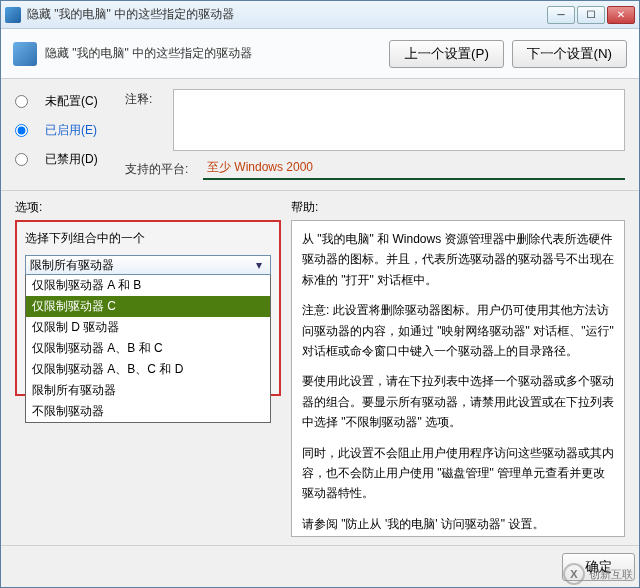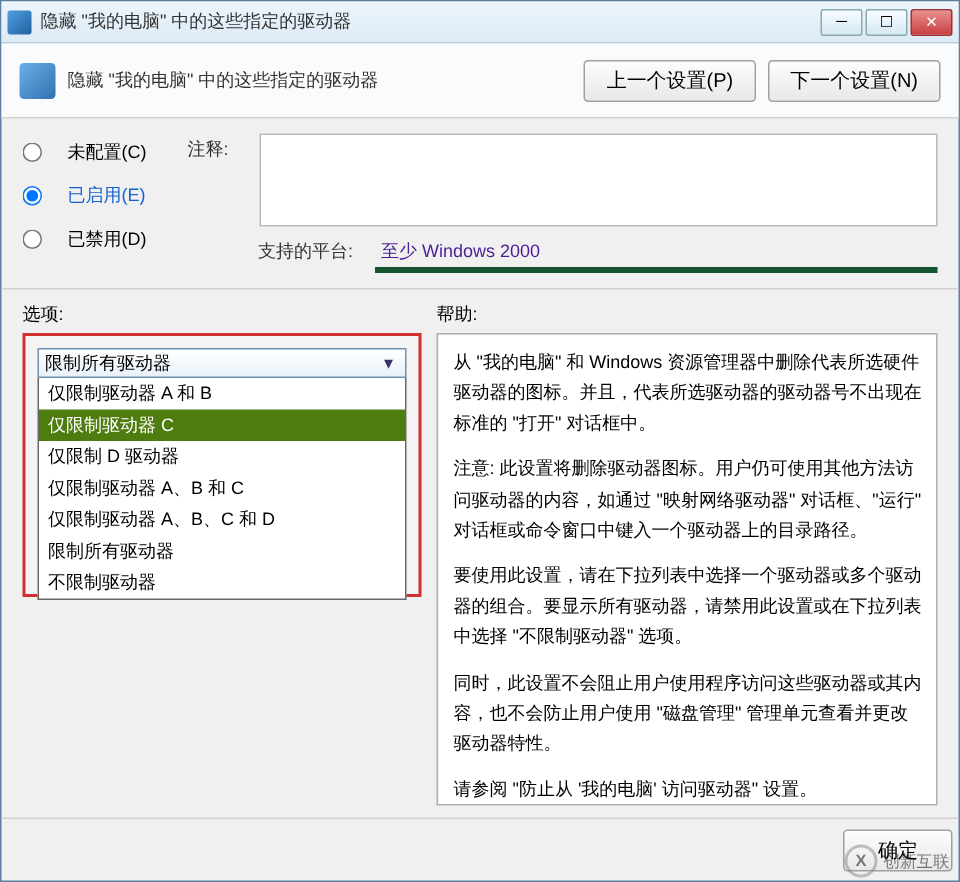--- a/index.html
+++ b/index.html
@@ -17,22 +17,22 @@
 .tb-btn { padding: 4px 14px; border: 1px solid #a0a0a0; background: linear-gradient(#fdfdfd,#e8e8e8); border-radius: 3px; cursor: pointer; }
 .config-area { padding: 10px 14px 6px 14px; display: flex; gap: 10px; }
 .radio-col { width: 100px; display: flex; flex-direction: column; gap: 12px; padding-top: 4px; }
 .radio-row { display: flex; align-items: center; gap: 17px; }
 .radio-row input { margin: 0; }
 .enabled-label { color: #1560d0; }
 .comment-col { flex: 1; display: flex; flex-direction: column; gap: 6px; }
 .comment-row { display: flex; gap: 8px; }
 .comment-label { width: 40px; color: #333; padding-top: 2px; }
 .comment-area { flex: 1; height: 62px; border: 1px solid #b8b8b8; background: #fff; resize: none; font-family: inherit; font-size: 12px; padding: 2px 4px; }
-.platform-row { display: flex; gap: 8px; align-items: flex-start; margin-left: 47px; }
-.platform-text { flex: 1; border-bottom: 4px solid #14532d; padding: 2px 4px; color: #4c1d95; }
+.platform-row { display: flex; gap: 8px; align-items: center; }
+.platform-text { flex: 1; border-bottom: 2px solid #14532d; padding: 2px 4px; color: #c2410c; }
 .divider { height: 1px; background: #d0d0d0; margin: 4px 0 0 0; }
 .sections { display: flex; padding: 8px 14px 4px 14px; }
 .sec-label { width: 276px; }
 .body-area { flex: 1; display: flex; padding: 0 14px 8px 14px; gap: 10px; overflow: hidden; }
 .options-pane { width: 266px; display: flex; flex-direction: column; }
 .options-box { border: 2px solid #d03030; padding: 8px; background: #f4f4f4; height: 176px; }
 .opt-heading { margin-bottom: 8px; }
 .select-wrap { position: relative; }
 .select-bar { height: 20px; border: 1px solid #7090b0; background: linear-gradient(#fff,#e8f0f8); display: flex; align-items: center; padding: 0 4px; justify-content: space-between; }
 .select-arrow { width: 14px; height: 14px; display: flex; align-items: center; justify-content: center; color: #336; }
@@ -98,20 +98,21 @@
   <div class="divider"></div>
 
   <div class="sections">
     <div class="sec-label">选项:</div>
     <div>帮助:</div>
   </div>
 
   <div class="body-area">
     <div class="options-pane">
       <div class="options-box">
+        <div class="opt-heading">选择下列组合中的一个</div>
         <div class="select-wrap">
           <div class="select-bar">
             <span>限制所有驱动器</span>
             <span class="select-arrow">▾</span>
           </div>
           <div class="select-list">
             <div class="select-item">仅限制驱动器 A 和 B</div>
             <div class="select-item sel">仅限制驱动器 C</div>
             <div class="select-item">仅限制 D 驱动器</div>
             <div class="select-item">仅限制驱动器 A、B 和 C</div>

